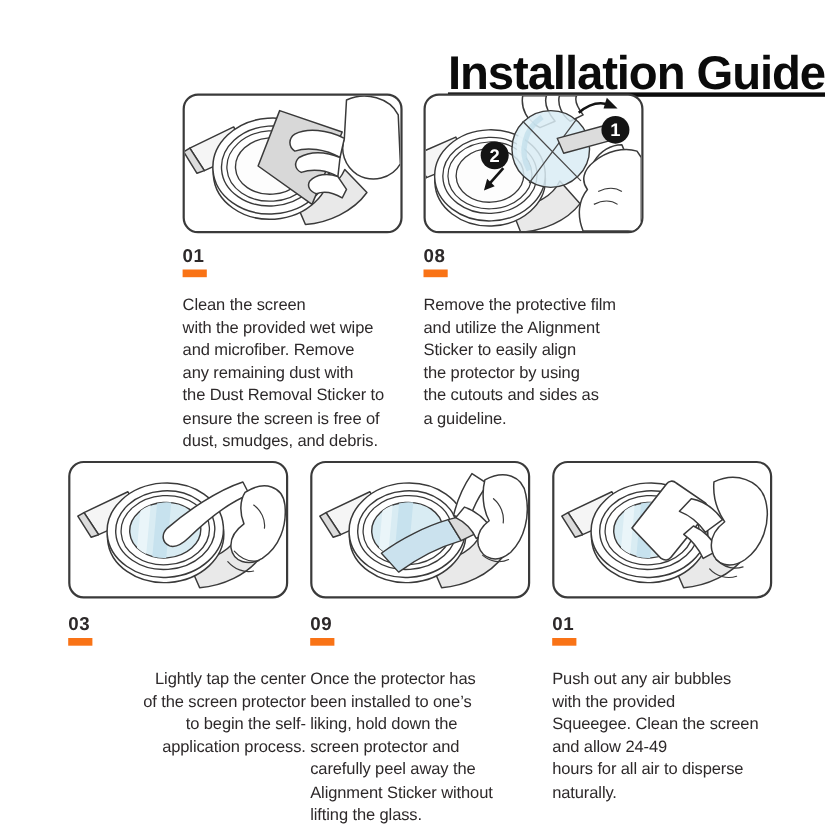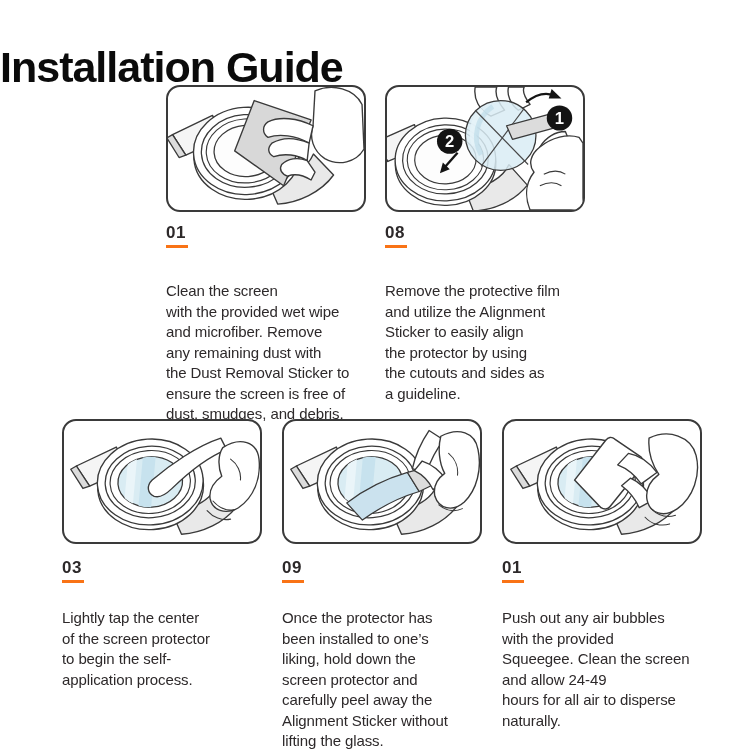--- a/index.html
+++ b/index.html
@@ -1,36 +1,36 @@
 <!DOCTYPE html>
 <html style="--title-color: #0b0b0b; --text-color: #2d292a; --line-color: #3a3a3a; --gray-fill: #e9e9e9; --cloth-gray: #d8d8d8; --glass-blue: #d9ecf3; --sticker-blue: #cbe2ee; --badge-black: #141414;"><head>
 <meta charset="utf-8">
 <style>
   html,body{margin:0;padding:0;background:#ffffff;}
   body{width:750px;height:750px;position:relative;overflow:hidden;
        font-family:"Liberation Sans",sans-serif;}
-  .title{position:absolute;top:14px;left:0;width:100%;text-align:left;
+  .title{position:absolute;top:14px;left:0;width:100%;text-align:right;
          font-size:43px;font-weight:bold;color:var(--title-color,#0b0b0b);
-         letter-spacing:-1px;}
+         letter-spacing:-1px;text-decoration:underline;}
   .illus{position:absolute;width:200px;border:2px solid var(--line-color,#222);
          border-radius:14px;box-sizing:border-box;overflow:hidden;background:#fff;}
   .illus svg{display:block;width:100%;height:100%;}
   .r1{top:85px;height:127px;}
   .r2{top:419px;height:125px;}
   .num{position:absolute;display:inline-block;font-size:17px;font-weight:bold;
-       color:var(--text-color,#1d1a1b);border-bottom:3px solid #f97316;
+       color:var(--text-color,#1d1a1b);border-bottom:7px solid #f97316;
        padding:0 2px 2px 0;letter-spacing:.5px;}
   .n1{top:223px;}
   .n2{top:558px;}
   .txt{position:absolute;width:216px;font-size:15px;line-height:1.37;
        color:var(--text-color,#2d292a);white-space:pre-line;letter-spacing:-.1px;}
-  .t1{top:266px;}
+  .t1{top:253px;}
   .t2{top:593px;}
   .c1a{left:166px;} .c2a{left:385px;}
-  .c1b{left:62px;}  .c2b{left:282px;} .c3b{left:502px;}
+  .c1b{left:62px;text-align:right;}  .c2b{left:282px;} .c3b{left:502px;}
   .badge-num{font-family:"Liberation Sans",sans-serif;font-weight:bold;
              font-size:17px;fill:#ffffff;}
 </style>
 </head>
 <body>
 
 <svg width="0" height="0" style="position:absolute" aria-hidden="true">
   <defs>
     <clipPath id="screenClip">
         <ellipse cx="88" cy="64" rx="33" ry="26.5"></ellipse>

